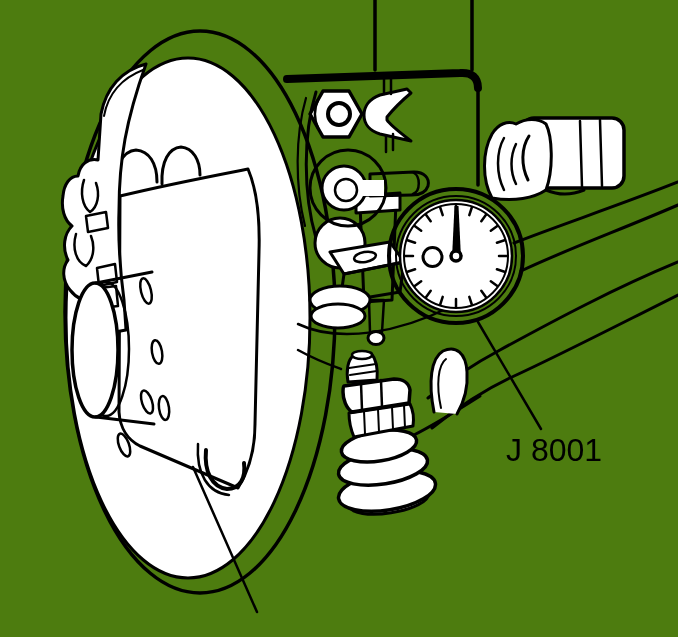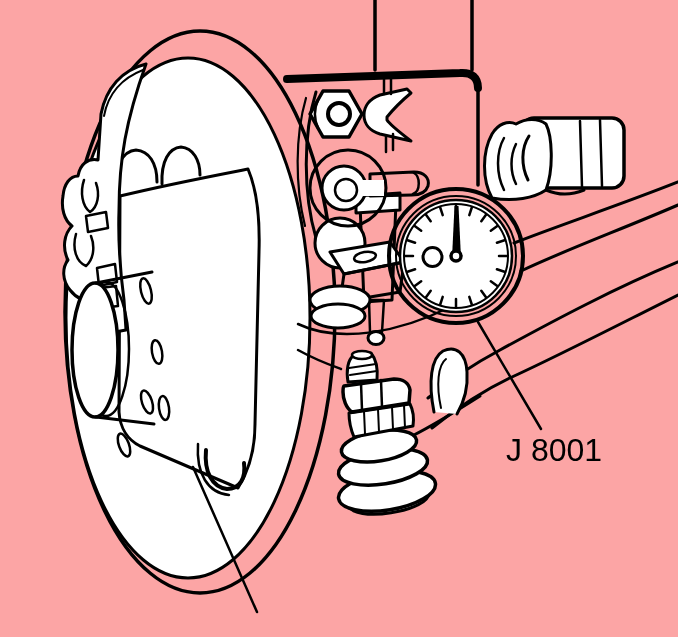--- a/index.html
+++ b/index.html
@@ -7,21 +7,21 @@
     padding: 0;
     width: 678px;
     height: 637px;
     background: #ffffff;
     overflow: hidden;
   }
   .stage {
     position: relative;
     width: 678px;
     height: 637px;
-    background: #fca5a5;
+    background: #4d7c0f;
   }
   svg { display: block; }
   .ink {
     stroke: #000000;
     fill: none;
     stroke-linecap: round;
     stroke-linejoin: round;
   }
   .wf { fill: #ffffff; }
   .callout-text {

